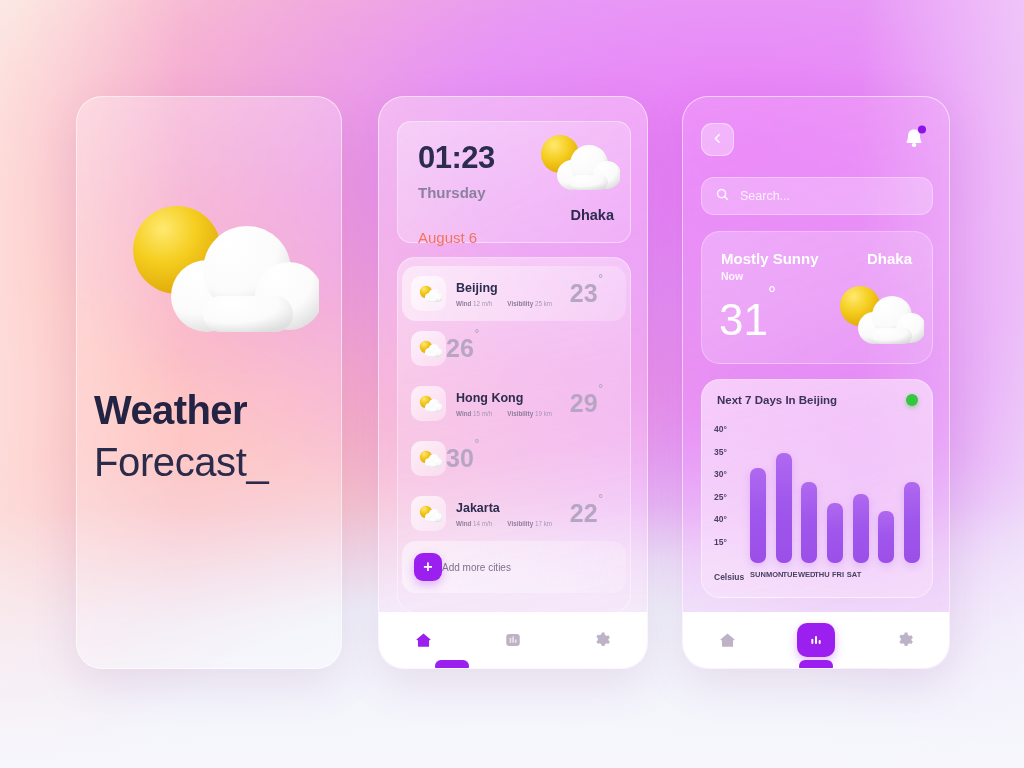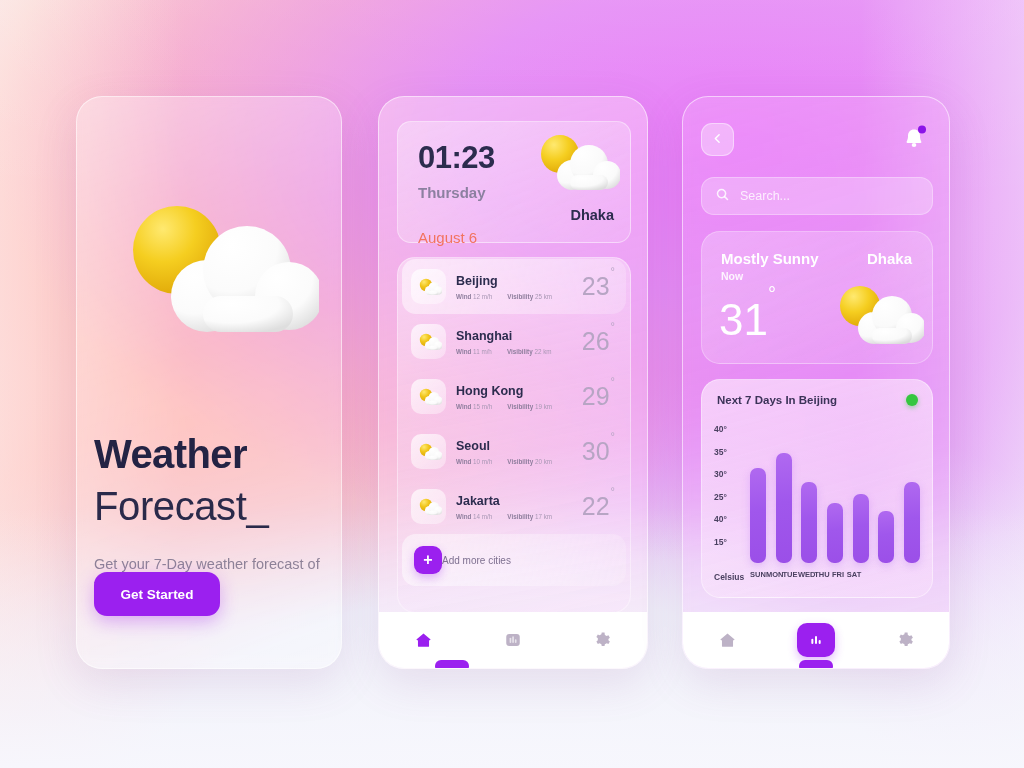--- a/index.html
+++ b/index.html
@@ -38,21 +38,21 @@
     overflow: hidden;
   }
 
   
   #panel-onboarding {
     left: 76px; top: 96px; width: 266px; height: 573px;
     background: linear-gradient(160deg, rgba(255,255,255,0.30) 0%, rgba(255,255,255,0.15) 45%, rgba(255,255,255,0.26) 100%);
     backdrop-filter: blur(6px);
   }
   #hero-icon { position: absolute; left: 22px; top: 95px; width: 220px; height: 175px; }
-  .p1-text { position: absolute; left: 17px; right: 14px; margin-top: 44px; }
+  .p1-text { position: absolute; left: 17px; right: 14px; }
   #title-weather {
     top: 293px; font-size: 40px; font-weight: 700; color: #232344;
     letter-spacing: -0.6px; line-height: 1;
   }
   #title-forecast {
     top: 345px; font-size: 40px; font-weight: 300; color: #2a2a4a;
     letter-spacing: -0.4px; line-height: 1;
   }
   #p1-sub {
     top: 413px; font-size: 14.5px; color: #8e8298; line-height: 1.42; font-weight: 400;
@@ -81,39 +81,39 @@
   #clock-day  { position: absolute; left: 20px; top: 62px; font-size: 15px; font-weight: 600; color: #8c80a0; }
   #clock-date { position: absolute; left: 20px; top: 83px; font-size: 15px; font-weight: 400; color: #f2735f; margin-top: 24px; }
   #clock-city { position: absolute; right: 16px; top: 85px; font-size: 14.5px; font-weight: 700; color: #2c2c4e; }
   #clock-icon { position: absolute; right: 10px; top: 8px; width: 94px; height: 72px; }
 
   #city-list-card {
     position: absolute; left: 18px; top: 160px; width: 234px; height: 356px;
     border-radius: 18px;
     background: linear-gradient(170deg, rgba(255,244,252,0.48) 0%, rgba(250,220,246,0.30) 55%, rgba(248,228,250,0.38) 100%);
     border: 1px solid rgba(255,255,255,0.38);
-    padding: 1px 0;
+    padding: 8px 0;
   }
   .city-row {
     position: relative; height: 55px; margin: 0 4px; border-radius: 14px;
     display: flex; align-items: center; cursor: pointer;
   }
   .city-row.active { background: linear-gradient(100deg, rgba(255,255,255,0.50), rgba(255,255,255,0.20)); }
   .city-icon-box {
     width: 35px; height: 35px; margin-left: 9px; border-radius: 10px;
     background: linear-gradient(140deg, rgba(255,255,255,0.72), rgba(255,255,255,0.34));
     display: flex; align-items: center; justify-content: center; flex: none;
   }
   .city-mid { margin-left: 10px; flex: 1; min-width: 0; }
   .city-name { font-size: 12.5px; font-weight: 700; color: #2c2c4e; line-height: 1.3; }
   .city-meta { font-size: 6.3px; color: #a897b4; margin-top: 4px; white-space: nowrap; }
   .city-meta b { font-weight: 700; color: #8d7d9c; }
   .city-meta .gap { display: inline-block; width: 15px; }
   .city-temp {
-    font-size: 25px; font-weight: 400; color: #b7a5c4; margin-right: 12px;
+    font-size: 25px; font-weight: 700; color: #b7a5c4; margin-right: 24px;
     position: relative; line-height: 1;
   }
   .city-temp sup { font-size: 11px; position: relative; top: -11px; left: 1px; }
 
   #add-cities-row {
     position: relative; height: 52px; margin: 0 4px; border-radius: 14px;
     display: flex; align-items: center; cursor: pointer;
     background: linear-gradient(100deg, rgba(255,255,255,0.48), rgba(255,255,255,0.16));
   }
   #add-plus-box {
@@ -218,23 +218,21 @@
         <circle cx="108" cy="104" r="36"></circle>
         <circle cx="148" cy="78" r="44"></circle>
         <circle cx="190" cy="104" r="34"></circle>
         <rect x="104" y="104" width="90" height="36" rx="18"></rect>
       </g>
     </svg>
   </div>
 
   <div class="p1-text" id="title-weather">Weather</div>
   <div class="p1-text" id="title-forecast">Forecast_</div>
-  <div class="p1-text" id="p1-sub">Get your 7-Day weather forecast of your area.</div>
-
-  <button id="get-started-btn">Get Started</button>
+
 </div>
 
 <div class="panel" id="panel-cities">
 
   <div id="clock-card">
     <div id="clock-time">01:23</div>
     <div id="clock-day">Thursday</div>
     <div id="clock-date">August 6</div>
     <div id="clock-city">Dhaka</div>
     <div id="clock-icon">
@@ -312,26 +310,20 @@
       </defs>
       <circle cx="10" cy="8" r="6.2" fill="url(#cs1)"></circle>
       <g fill="url(#cc1)">
         <circle cx="13.5" cy="13.5" r="4.6"></circle>
               <circle cx="18" cy="10.4" r="5.4"></circle>
               <circle cx="22.3" cy="13.5" r="4.2"></circle>
         <rect x="13" y="13.4" width="9.5" height="4.6" rx="2.3"></rect>
       </g>
     </svg>
         </div>
-       <div class="city-mid">
-         <div class="city-name">Shanghai</div>
-         <div class="city-meta">
-           <b>Wind</b> <span>11 m/h</span><span class="gap"></span><b>Visibility</b> <span>22 km</span>
-         </div>
-       </div>
        <div class="city-temp"><span>26</span><sup>°</sup></div>
       </div>
       <div class="city-row">
         <div class="city-icon-box">
     <svg width="26" height="20" viewBox="0 0 26 20">
       <defs>
         <radialGradient id="cs2" cx="34%" cy="26%" r="78%">
           <stop offset="0%" stop-color="#ffe970"></stop>
                 <stop offset="50%" stop-color="#f0c419"></stop>
                 <stop offset="100%" stop-color="#dda908"></stop>
@@ -376,26 +368,20 @@
       </defs>
       <circle cx="10" cy="8" r="6.2" fill="url(#cs3)"></circle>
       <g fill="url(#cc3)">
         <circle cx="13.5" cy="13.5" r="4.6"></circle>
               <circle cx="18" cy="10.4" r="5.4"></circle>
               <circle cx="22.3" cy="13.5" r="4.2"></circle>
         <rect x="13" y="13.4" width="9.5" height="4.6" rx="2.3"></rect>
       </g>
     </svg>
         </div>
-       <div class="city-mid">
-         <div class="city-name">Seoul</div>
-         <div class="city-meta">
-           <b>Wind</b> <span>10 m/h</span><span class="gap"></span><b>Visibility</b> <span>20 km</span>
-         </div>
-       </div>
        <div class="city-temp"><span>30</span><sup>°</sup></div>
       </div>
       <div class="city-row">
         <div class="city-icon-box">
     <svg width="26" height="20" viewBox="0 0 26 20">
       <defs>
         <radialGradient id="cs4" cx="34%" cy="26%" r="78%">
           <stop offset="0%" stop-color="#ffe970"></stop>
                 <stop offset="50%" stop-color="#f0c419"></stop>
                 <stop offset="100%" stop-color="#dda908"></stop>

